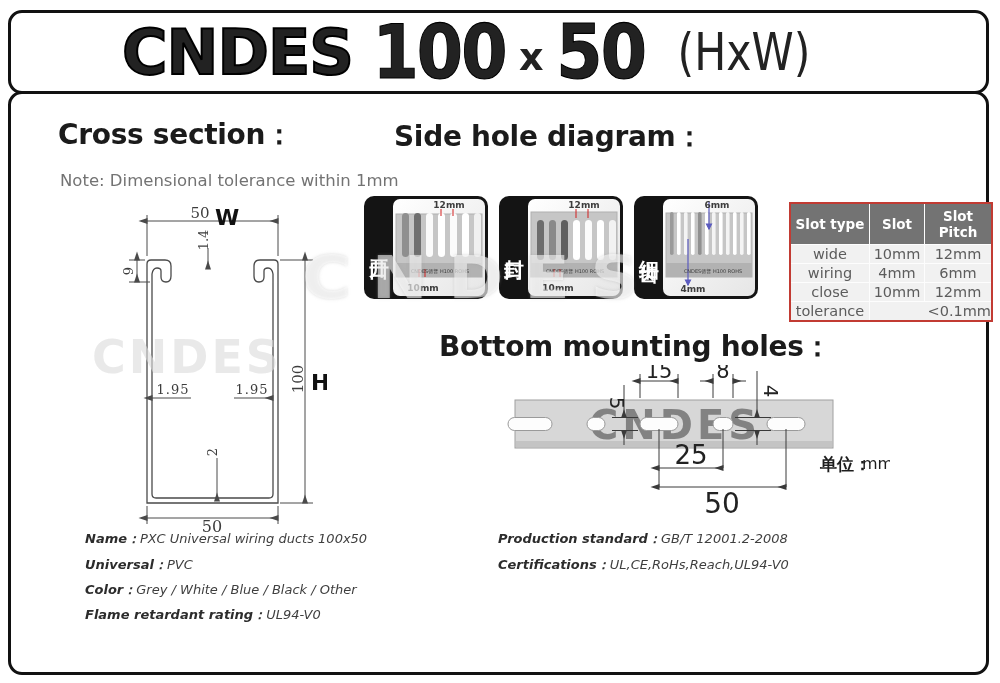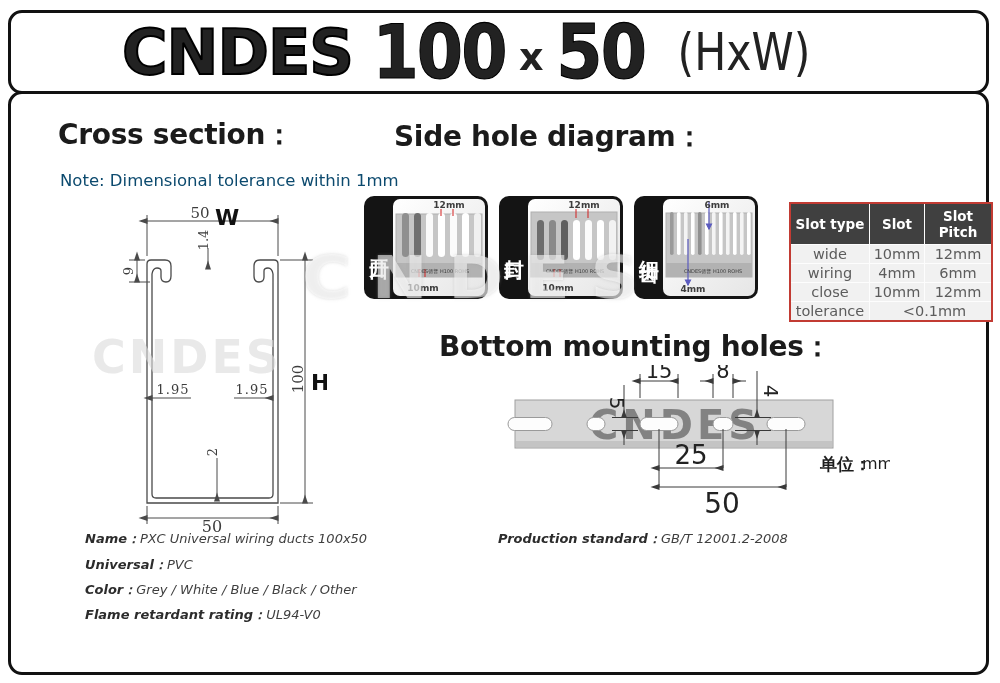--- a/index.html
+++ b/index.html
@@ -7,37 +7,37 @@
         font-family:"DejaVu Sans","Liberation Sans",sans-serif;color:#222;border-radius:18px;}
   .box{position:absolute;box-sizing:border-box;border:3px solid #111;border-radius:14px;background:#fff;}
   #header-box{left:8px;top:10px;width:981px;height:84px;display:flex;align-items:center;justify-content:center;}
   #main-box{left:8px;top:91px;width:981px;height:584px;}
   .brand-row{display:flex;align-items:center;transform:translateX(-25px);white-space:nowrap;}
   .t-brand{font-size:62px;font-weight:900;letter-spacing:-1px;-webkit-text-stroke:2px #000;}
   .t-num{font-size:70px;font-weight:800;display:inline-block;transform:scale(0.95,1.08);letter-spacing:-2px;-webkit-text-stroke:1px #000;}
   .t-x{font-size:38px;font-weight:700;margin:0 10px;padding-top:10px;}
   .t-suffix{font-size:52px;font-weight:500;display:inline-block;transform:scaleX(0.82);margin-left:2px;}
   .h2{position:absolute;font-size:28px;font-weight:700;color:#1b1b1b;letter-spacing:-0.3px;}
-  .note{position:absolute;font-size:16.5px;color:#0c4a6e;line-height:21px;}
+  .note{position:absolute;font-size:16.5px;color:#737373;line-height:21px;}
   .wm{position:absolute;font-weight:700;pointer-events:none;z-index:5;}
   #wm-cross{left:92px;top:330px;font-size:46px;letter-spacing:3px;color:#dcdcdc;opacity:.62;}
   #wm-photos{left:302px;top:244px;font-size:58px;letter-spacing:18px;color:rgba(255,255,255,0.55);
              text-shadow:0 0 3px rgba(150,150,150,0.35);transform:scaleX(1.15);transform-origin:left;}
   svg text{font-family:"DejaVu Serif","Liberation Serif",serif;fill:#3d3d3d;}
   svg .lbl-bold{font-family:"DejaVu Sans",sans-serif;font-weight:700;fill:#111;}
   .photo{position:absolute;width:124px;height:103px;background:#141414;border-radius:10px;padding:3px;
          box-sizing:border-box;display:flex;}
   .photo-label{width:26px;color:#fff;font-size:20px;font-weight:700;display:flex;align-items:center;justify-content:center;
                writing-mode:vertical-rl;text-orientation:upright;letter-spacing:4px;}
   .photo-img{flex:1;border-radius:7px;background:linear-gradient(135deg,#ffffff 0%,#f1f1f1 55%,#e6e6e6 100%);
              position:relative;overflow:hidden;}
   .photo-img svg{position:absolute;left:0;top:0;}
   table.slot{position:absolute;left:789px;top:202px;width:188px;border-collapse:collapse;
              border:2px solid #c23b33;background:#f1f1f1;table-layout:fixed;}
-  table.slot th{background:#404040;color:#fff;font-size:13.5px;font-weight:600;padding:4px 2px;border:1px solid #fdfdfd;}
+  table.slot th{background:#737373;color:#fff;font-size:13.5px;font-weight:600;padding:4px 2px;border:1px solid #fdfdfd;}
   table.slot td{color:#5c5c5c;font-size:14.5px;text-align:center;padding:1px 0;border:1px solid #fdfdfd;}
   .spec-line{position:absolute;font-size:13px;color:#3f3f3f;white-space:nowrap;font-style:italic;}
   .spec-line b{color:#2c2c2c;font-weight:700;}
   .unit{font-family:"DejaVu Sans",sans-serif;}
 </style>
 </head>
 <body>
 
 <div id="root">
 
@@ -225,21 +225,21 @@
       <td>4mm</td>
       <td>6mm</td>
     </tr>
     <tr>
       <td>close</td>
       <td>10mm</td>
       <td>12mm</td>
     </tr>
     <tr>
       <td>tolerance</td>
-      <td colspan="2" style="text-align:center;padding-left:8px;">&lt;0.1mm</td>
+      <td colspan="2" style="text-align:right;padding-left:8px;">&lt;0.1mm</td>
     </tr>
   </tbody>
     </table>
 
   <div class="h2" style="left:395px;top:328px;margin-left:44px;">Bottom mounting holes：</div>
 
   <svg style="position:absolute;left:490px;top:365px;" width="400" height="155" viewBox="0 0 400 155">
     <defs>
       <marker id="arrB" markerWidth="10" markerHeight="8" refX="9" refY="4" orient="auto">
         <path d="M0.5,4 L9.5,1 L9.5,7 z" fill="#3a3a3a"></path>
@@ -314,14 +314,17 @@
   <div class="spec-line" style="left:85px;top:581px;">
     <b>Color：</b><span>Grey / White / Blue / Black / Other</span>
   </div>
   <div class="spec-line" style="left:85px;top:606px;">
     <b>Flame retardant rating：</b><span>UL94-V0</span>
   </div>
 
   <div class="spec-line" style="left:498px;top:530px;">
     <b>Production standard：</b><span>GB/T 12001.2-2008</span>
   </div>
+  <div class="spec-line" style="left:498px;top:556px;">
+    <b>Certifications：</b><span>UL,CE,RoHs,Reach,UL94-V0</span>
+  </div>
 
 </div>
 
 </body></html>

